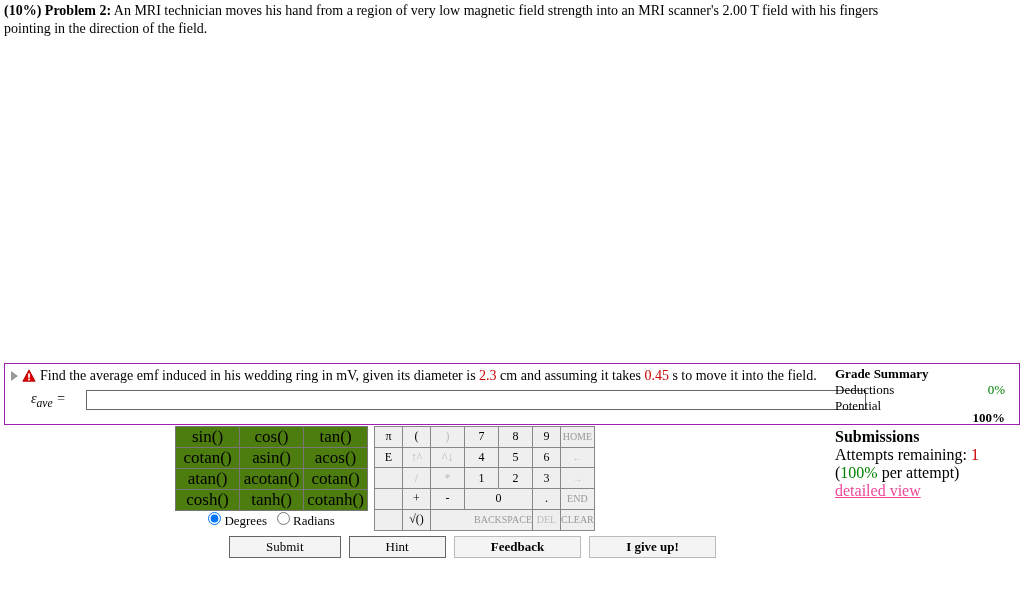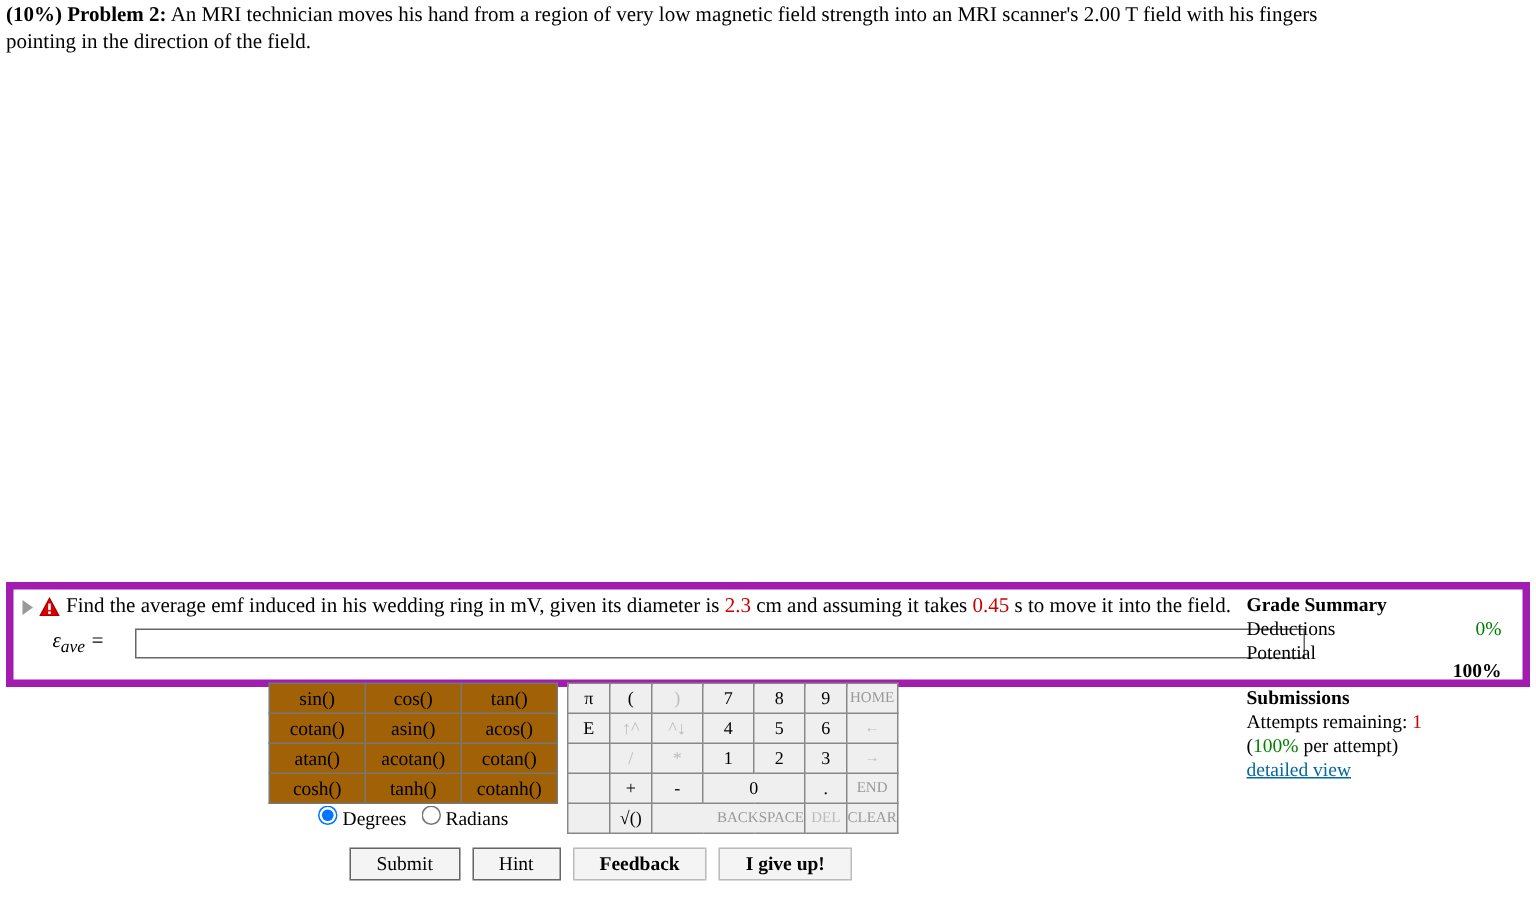--- a/index.html
+++ b/index.html
@@ -1,42 +1,42 @@
 <!DOCTYPE html>
 <html><head>
 <meta charset="utf-8">
 <style>
 * { box-sizing: border-box; margin: 0; padding: 0; }
 body { font-family: "Times New Roman", serif; font-size: 14px; background: #fff; width: 1024px; height: 598px; overflow: hidden; }
 .problem-header { padding: 2px 4px; line-height: 1.3; }
-.part-box { position: absolute; left: 4px; right: 4px; top: 388px; border: 5px solid #a21caf; padding: 4px 6px; }
+.part-box { position: absolute; left: 4px; right: 4px; top: 363px; border: 1px solid #a21caf; padding: 4px 6px; }
 .part-row { display: flex; align-items: center; gap: 4px; }
 .tri { width: 0; height: 0; border-top: 5px solid transparent; border-bottom: 5px solid transparent; border-left: 7px solid #999; }
 .warn { display: inline-flex; width: 14px; height: 14px; }
 .answer-row { display: flex; align-items: center; gap: 20px; padding: 6px 20px 10px; font-family: serif; font-style: italic; }
 .answer-input { width: 780px; height: 20px; border: 1px solid #666; font-family: serif; }
 .grade-box { position: absolute; right: 14px; top: 2px; width: 170px; font-size: 13px; }
 .grade-box b { font-family: "Times New Roman", serif; margin-top: 12px; }
 .grade-row { display: flex; justify-content: space-between; }
 .green { color: #008000; }
 .red { color: #c00; }
-.blue { color: #0369a1; text-decoration: underline; }
-.subs { position: absolute; right: 14px; top: 64px; width: 170px; font-size: 13px; }
+.blue { color: #ec4899; text-decoration: underline; }
+.subs { position: absolute; right: 14px; top: 64px; width: 170px; font-size: 16px; }
 .subs b { display: block; }
 .calc-area { position: absolute; left: 170px; top: 62px; display: flex; gap: 0; }
 .fn-table { border-collapse: collapse; }
-.fn-table td { border: 1px solid #777; background: #a16207; width: 64px; height: 20px; text-align: center; font-size: 13px; cursor: pointer; }
+.fn-table td { border: 1px solid #777; background: #4d7c0f; width: 64px; height: 20px; text-align: center; font-size: 17px; cursor: pointer; }
 .num-table { border-collapse: collapse; margin-left: 6px; }
 .num-table td { border: 1px solid #888; background: #efefef; width: 28px; height: 20px; text-align: center; font-size: 12px; cursor: pointer; }
 .num-table td.wide { width: 70px; font-size: 10px; color: #999; padding-left: 43px; }
 .num-table td.home { width: 28px; font-size: 10px; color: #999; margin-top: 20px; }
 .num-table td.dis { color: #bbb; }
 .mode-row td { border: none; background: transparent; font-size: 13px; }
 .btn-row { position: absolute; left: 224px; top: 172px; display: flex; gap: 8px; }
-.btn { border: 1px solid #666; background: #f4f4f4; padding: 2px 17px; font-size: 13px; font-family: serif; cursor: pointer; }
+.btn { border: 1px solid #666; background: #f4f4f4; padding: 2px 36px; font-size: 13px; font-family: serif; cursor: pointer; }
 .btn.dis { color: #000000; border-color: #bbb; font-weight: bold; }
 </style>
 </head>
 <body>
 
 <div class="problem-header">
   <b><span>(10%)</span>
   <span>Problem 2:</span></b>
   <span>An MRI technician moves his hand from a region of very low magnetic field strength into an MRI scanner's 2.00 T field with his fingers</span><br>
   <span>pointing in the direction of the field.</span>

